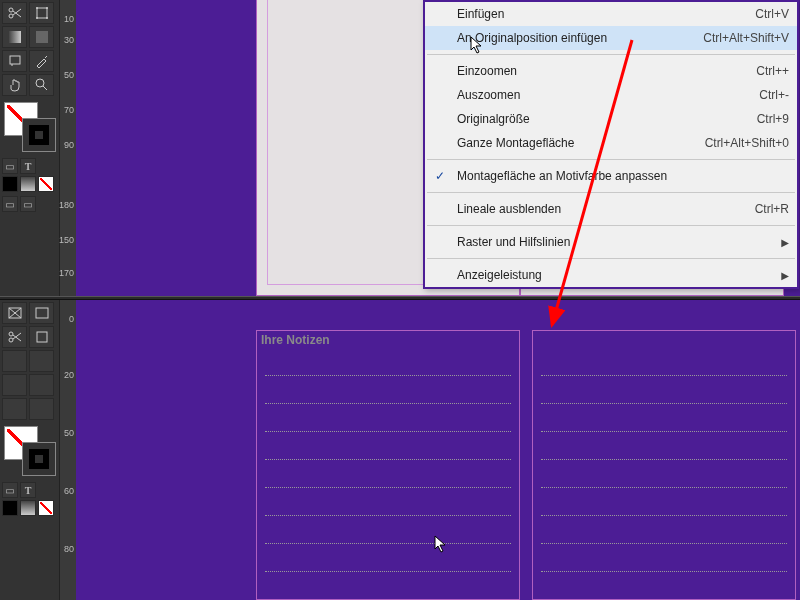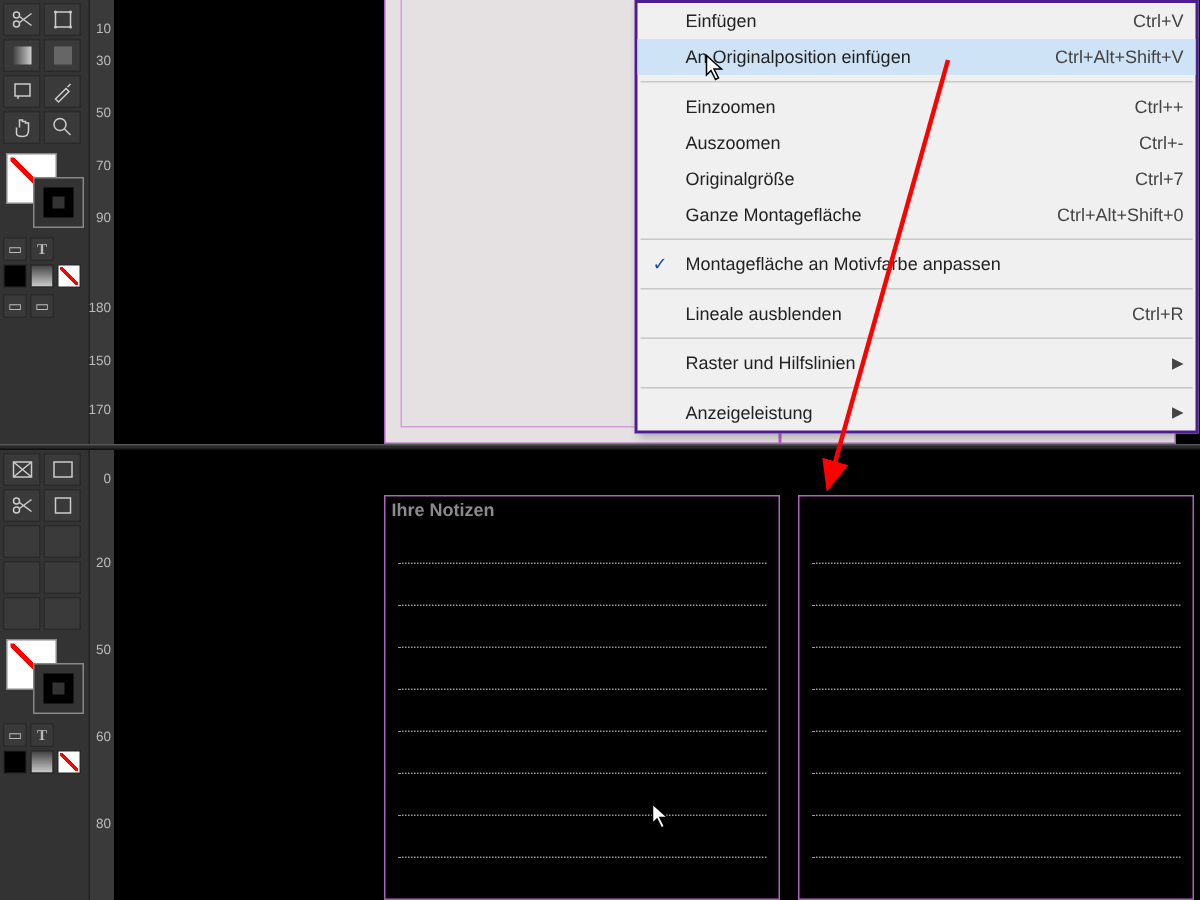--- a/index.html
+++ b/index.html
@@ -26,21 +26,21 @@
 
   .small-row { display:flex; gap:2px; margin-bottom:2px; }
   .small-btn { width:16px; height:16px; background:#3a3a3a; border:1px solid #2a2a2a; display:flex; align-items:center; justify-content:center; color:#bbb; font-size:10px; }
   .t-letter { font-family: Georgia, serif; font-weight:bold; }
 
   
   .ruler-v { position: absolute; left: 60px; top: 0; width: 16px; bottom: 0; background: #3a3a3a; color: #bbb; font-size: 9px; }
   .ruler-v .num { position: absolute; right: 2px; transform-origin: right center; }
 
   
-  .canvas-area { position: absolute; left: 76px; right: 0; top: 0; bottom: 0; background: #000000; }
+  .canvas-area { position: absolute; left: 76px; right: 0; top: 0; bottom: 0; background: #4c1d95; }
   .page { position: absolute; border: 1px solid #b060c0; background: #e5e1e3; }
   .page .margin { position: absolute; left: 10px; top: 24px; right: 10px; bottom: 10px; border: 1px solid #d49dde; }
   
   
   .notes-frame { position:absolute; left: 180px; top: 30px; width: 264px; height: 270px; border: 1px solid #b060c0; }
   .notes-frame .title { position:absolute; left: 4px; top: 2px; color:#8a8a8a; font-weight:bold; font-size:12px; }
   .notes-frame .line { position:absolute; left:8px; right:8px; height:1px; border-top:1px dotted #999; }
   .notes-frame2 { position:absolute; left: 456px; top: 30px; width: 264px; height: 270px; border: 1px solid #b060c0; }
   .notes-frame2 .line { position:absolute; left:8px; right:8px; height:1px; border-top:1px dotted #999; }
 
@@ -282,21 +282,21 @@
   <div class="menu-item">
     <span>Einzoomen</span>
     <span class="shortcut">Ctrl++</span>
   </div>
   <div class="menu-item">
     <span>Auszoomen</span>
     <span class="shortcut">Ctrl+-</span>
   </div>
   <div class="menu-item">
     <span>Originalgröße</span>
-    <span class="shortcut">Ctrl+7</span>
+    <span class="shortcut">Ctrl+9</span>
   </div>
   <div class="menu-item">
     <span>Ganze Montagefläche</span>
     <span class="shortcut">Ctrl+Alt+Shift+0</span>
   </div>
   <div class="menu-separator"></div>
   <div class="menu-item">
     <span class="check">✓</span>
     <span>Montagefläche an Motivfarbe anpassen</span>
   </div>

